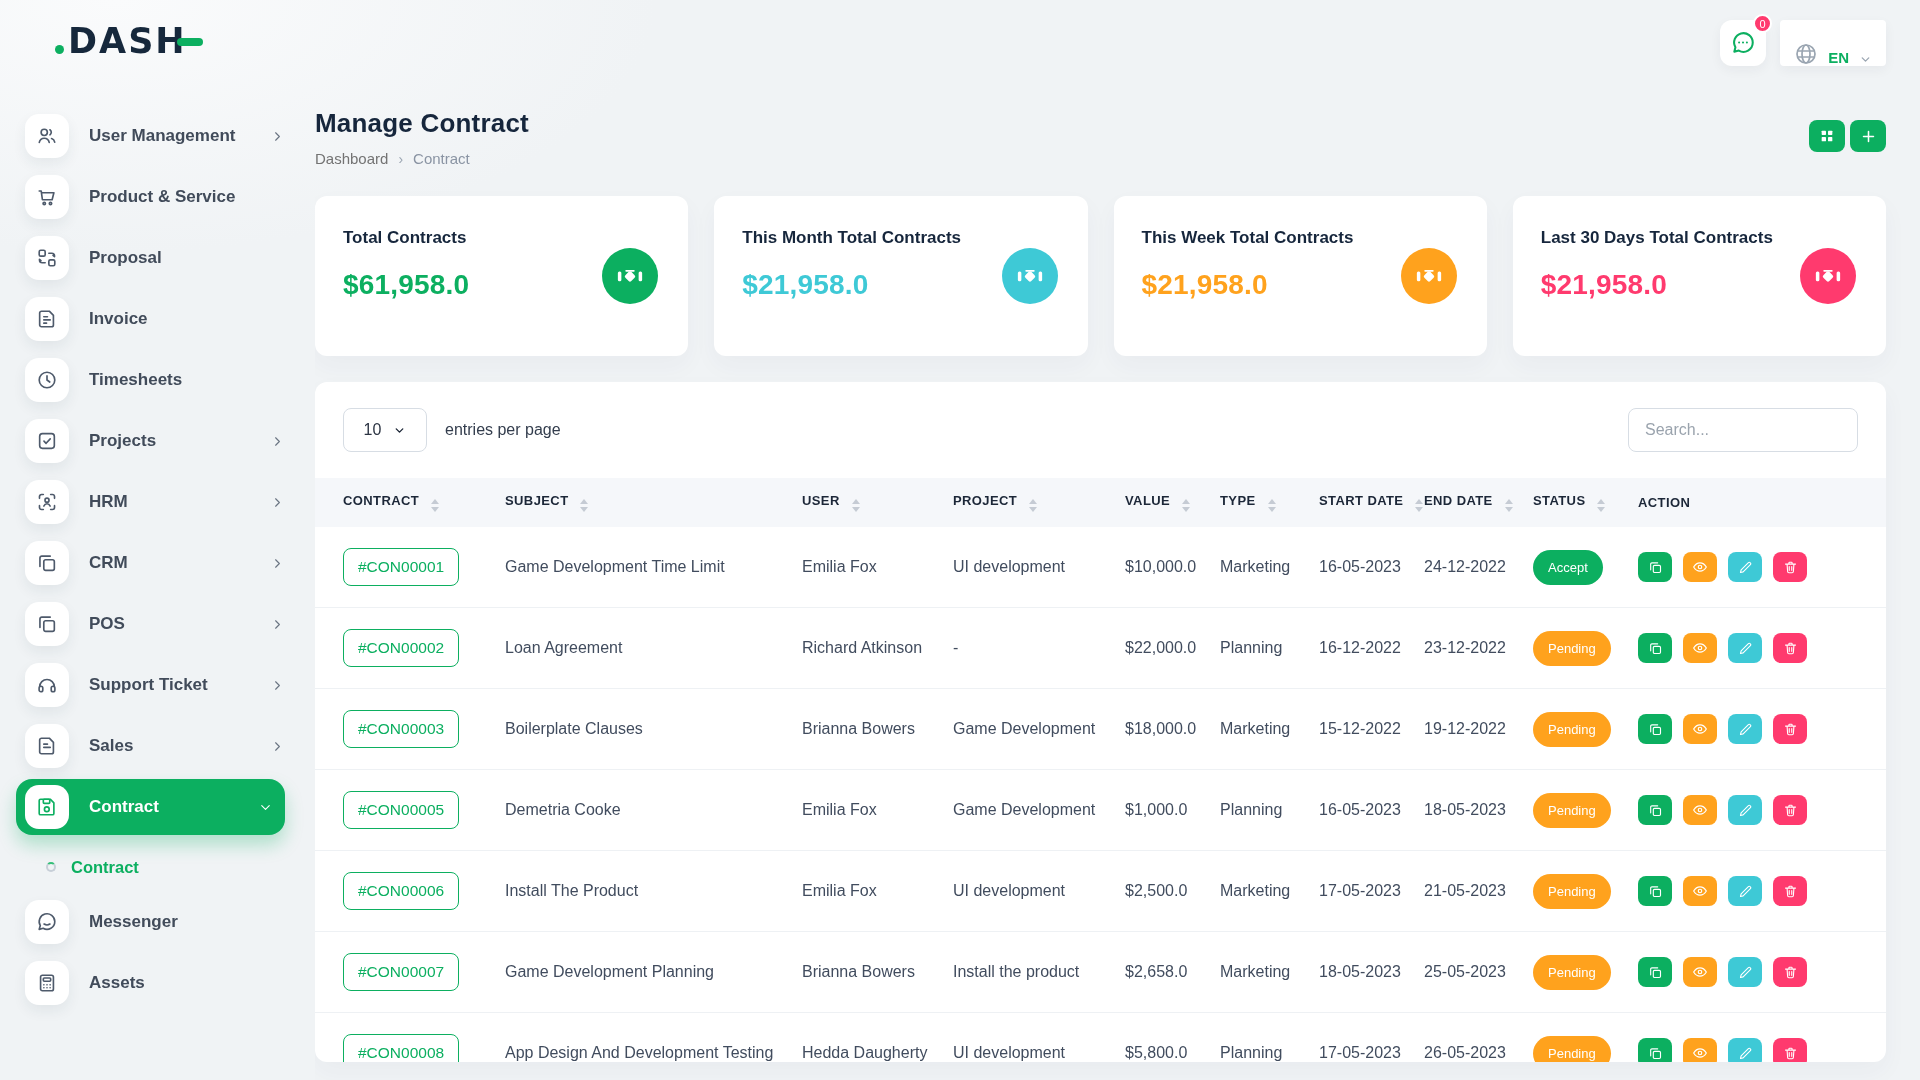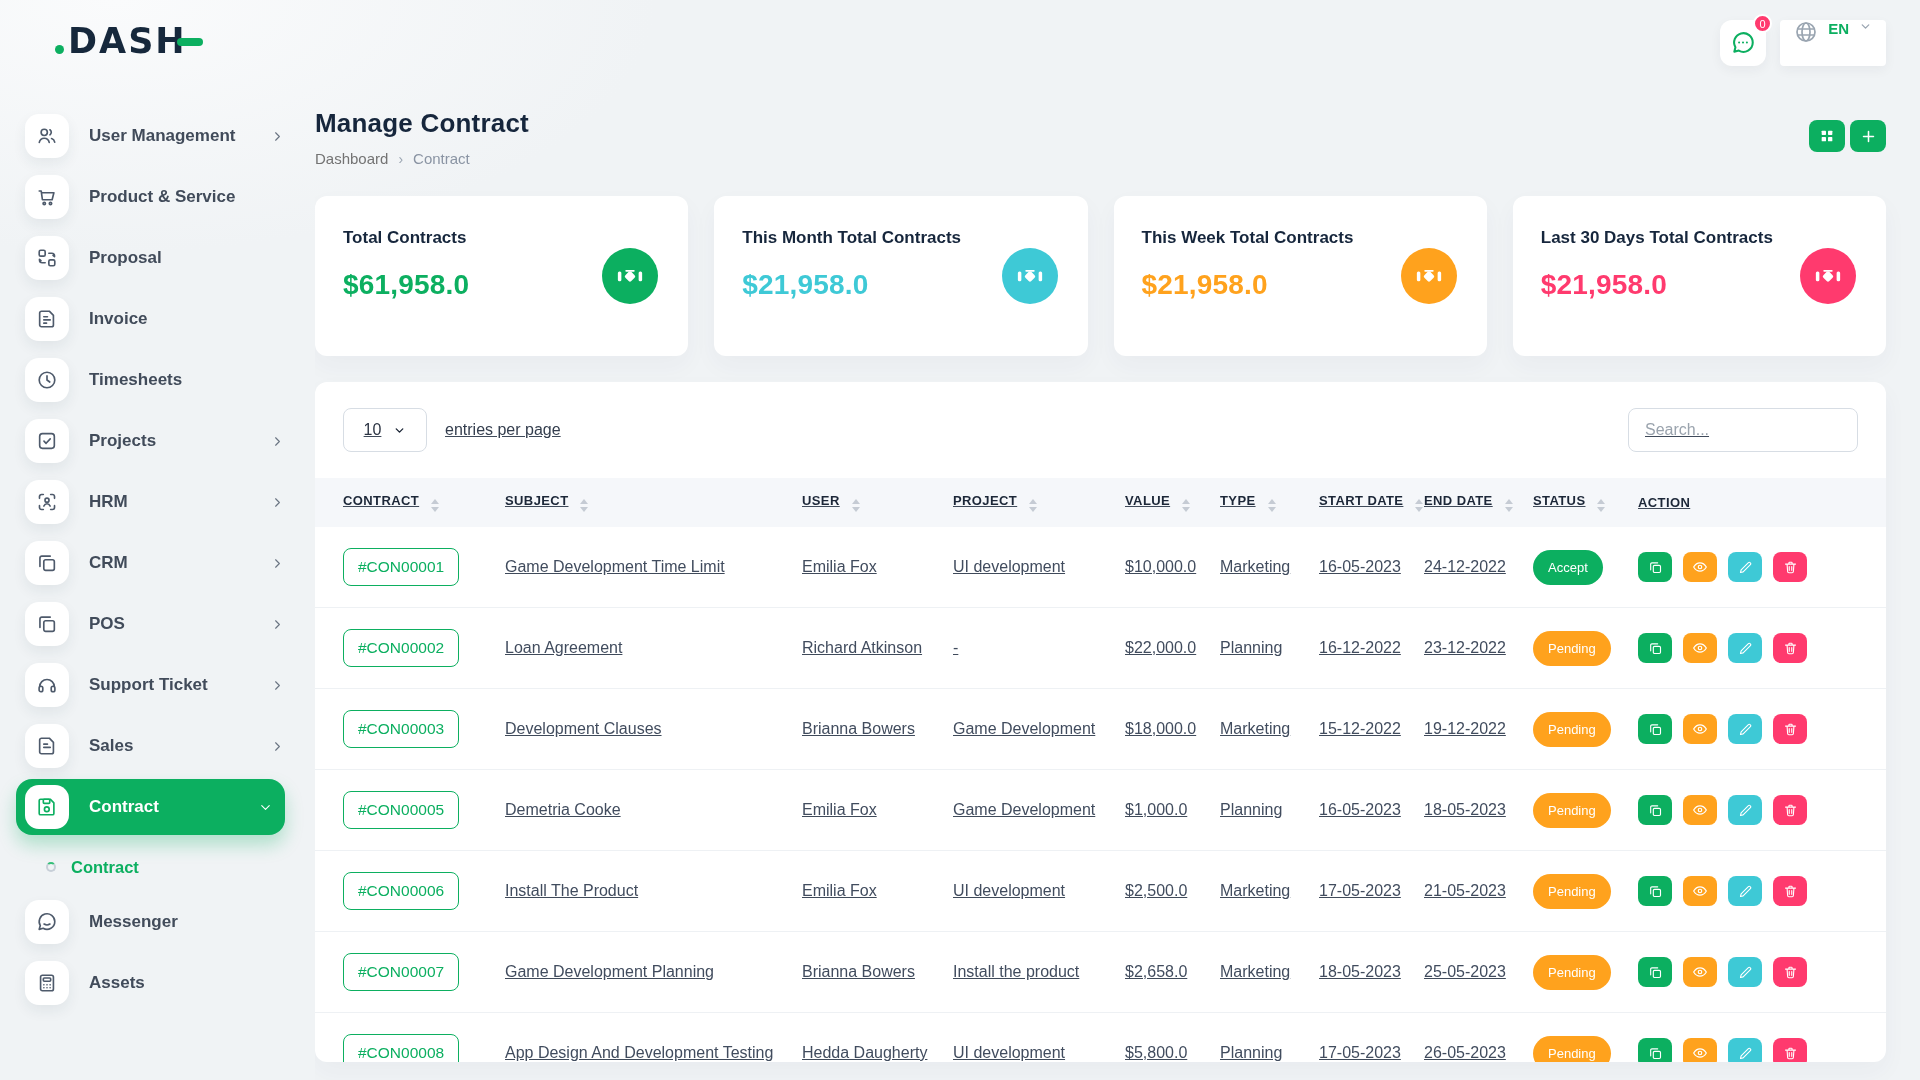--- a/index.html
+++ b/index.html
@@ -18,21 +18,21 @@
     border-radius:12px; padding:6px 16px 6px 6px; height:48px; box-shadow:0 4px 12px rgba(30,45,65,.05);
     font-family:inherit; }
   .avatar { width:36px; height:36px; border-radius:50%; background:#eef4f0; border:1px solid #cdebdb;
     display:grid; place-items:center; color:#a9b9c6; }
   .company-name { font-size:16px; font-weight:600; color:#2f3a4a; }
   .tb-right { margin-left:auto; display:flex; align-items:center; gap:14px; }
   .chat-pill { position:relative; width:46px; height:46px; background:#fff; border:none; border-radius:12px;
     display:grid; place-items:center; cursor:pointer; box-shadow:0 4px 12px rgba(30,45,65,.05); color:#0CAF60; }
   .chat-badge { position:absolute; top:-6px; right:-6px; min-width:19px; height:19px; border-radius:10px;
     background:#FF3A6E; color:#fff; font-size:11px; line-height:16px; border:2px solid #fff; padding:0 3px; }
-  .lang-pill { height:46px; background:#fff; border:none; border-radius:4px; display:flex; align-items:flex-start;
+  .lang-pill { height:46px; background:#fff; border:none; border-radius:4px; display:flex; align-items:flex-end;
     gap:10px; padding:0 14px; cursor:pointer; box-shadow:0 4px 12px rgba(30,45,65,.05); font-family:inherit; }
   .lang-code { font-size:15px; font-weight:700; color:#0CAF60; }
   .muted-ico { color:#9aa5b1; }
   .icn { display:inline-grid; place-items:center; }
   .icn svg { display:block; }
 
   
   .sidebar { padding:28px 30px 0 16px; overflow:hidden; }
   .side-item { display:flex; align-items:center; gap:20px; height:44px; margin-bottom:17px;
     padding-left:9px; cursor:pointer; }
@@ -67,21 +67,21 @@
   .cards { display:grid; grid-template-columns:repeat(4,1fr); gap:26px; margin-top:29px; }
   .card { position:relative; background:#fff; border-radius:12px; height:160px; padding:32px 28px;
     box-shadow:0 10px 24px rgba(40,60,90,.04); }
   .card-label { font-size:17px; font-weight:700; color:#16263c; }
   .card-value { font-size:28px; font-weight:700; margin-top:21px; letter-spacing:.2px; }
   .card-circle { position:absolute; right:30px; top:52px; width:56px; height:56px; border-radius:50%;
     display:grid; place-items:center; color:#fff; }
 
   
   .table-card { background:#fff; border-radius:12px; margin-top:26px; padding:26px 28px 0;
-    height:680px; overflow:hidden; box-shadow:0 10px 24px rgba(40,60,90,.04);text-decoration:underline; }
+    height:680px; overflow:hidden; box-shadow:0 10px 24px rgba(40,60,90,.04); }
   .table-controls { display:flex; align-items:center; margin-bottom:26px; }
   .select-box { width:84px; height:44px; border:1px solid #d7dde4; border-radius:8px; background:#fff;
     display:flex; align-items:center; justify-content:center; gap:12px; font-size:16px; color:#2c3443;
     cursor:pointer; font-family:inherit; }
   .entries-label { margin-left:18px; font-size:16px; color:#333d4d; }
   .search-input { margin-left:auto; width:230px; height:44px; border:1px solid #d7dde4; border-radius:8px;
     padding:0 16px; font-size:16px; color:#4b5563; font-family:inherit; outline:none; background:#fff; }
   .search-input::placeholder { color:#9aa3ad; }
 
   table { border-collapse:collapse; table-layout:fixed; width:calc(100% + 56px); margin:0 -28px; }
@@ -562,21 +562,21 @@
                   <span class="icn">
                     <svg width="15" height="15" viewBox="0 0 24 24" fill="none" stroke="currentColor" stroke-width="1.8" stroke-linecap="round" stroke-linejoin="round">
                       <path d="M4 6.5h16M9.5 6.5v-2a1 1 0 011-1h3a1 1 0 011 1v2M6.5 6.5l.9 12a2 2 0 002 1.9h5.2a2 2 0 002-1.9l.9-12"></path>
                       <path d="M10 10.5v6M14 10.5v6"></path>
                     </svg>
                   </span>
                 </button></td>
             </tr>
             <tr>
               <td><span class="id-chip">#CON00003</span></td>
-              <td>Development Clauses</td>
+              <td>Boilerplate Clauses</td>
               <td>Brianna Bowers</td>
               <td>Game Development</td>
               <td>$18,000.0</td>
               <td>Marketing</td>
               <td>15-12-2022</td>
               <td>19-12-2022</td>
               <td><span class="badge" style="background:#FFA21D">Pending</span></td>
               <td class="actions"><button class="act" style="background:#0CAF60">
                   <span class="icn">
                     <svg width="15" height="15" viewBox="0 0 24 24" fill="none" stroke="currentColor" stroke-width="1.8" stroke-linecap="round" stroke-linejoin="round">

